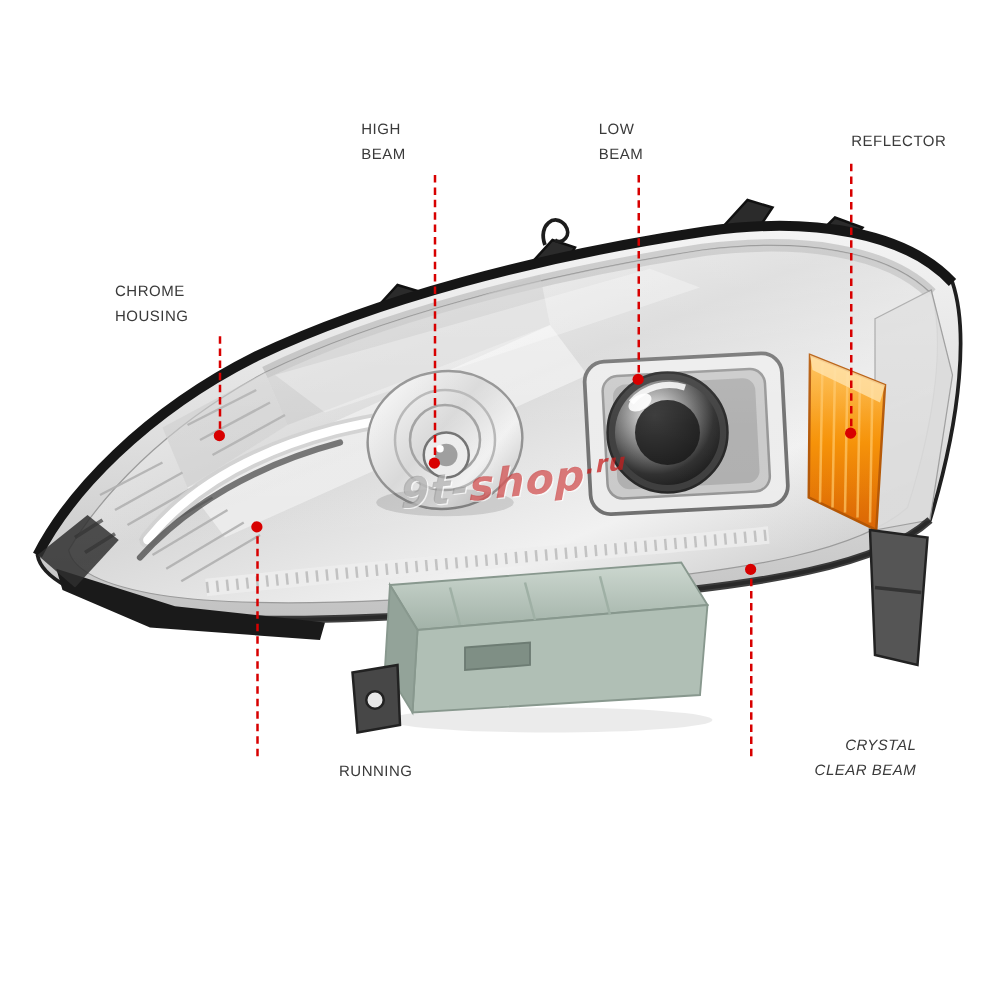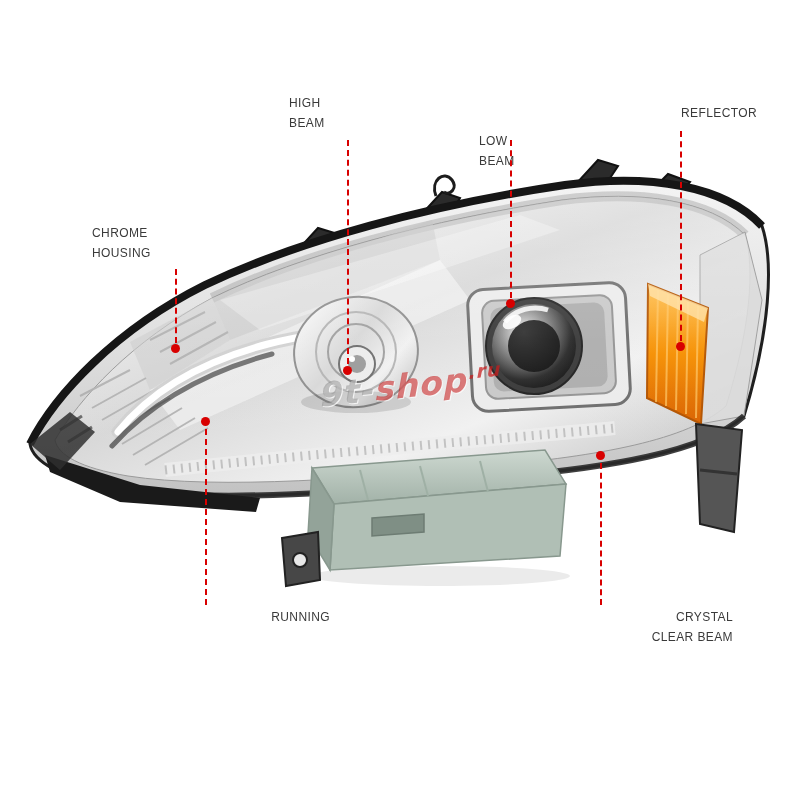--- a/index.html
+++ b/index.html
@@ -188,39 +188,39 @@
 
   <div class="watermark">
     <span class="wm-gray">9t-</span><span class="wm-red">shop</span><span class="wm-ru">.ru</span>
   </div>
 
   <div class="callout" style="left:289px;top:93px;">
     <div>HIGH</div>
     <div>BEAM</div>
   </div>
 
-  <div class="callout" style="left:479px;top:93px;margin-top:38px;">
+  <div class="callout" style="left:479px;top:93px;">
     <div>LOW</div>
     <div>BEAM</div>
   </div>
 
   <div class="callout" style="left:681px;top:103px;">
     <div>REFLECTOR</div>
   </div>
 
   <div class="callout" style="left:92px;top:223px;">
     <div>CHROME</div>
     <div>HOUSING</div>
   </div>
 
   <div class="callout center" style="left:180px;top:607px;width:150px;">
     <div>RUNNING</div>
   </div>
 
-  <div class="callout center" style="left:578px;top:607px;width:155px;">
+  <div class="callout center" style="left:578px;top:586px;width:155px;font-style:italic;">
     <div>CRYSTAL</div>
     <div>CLEAR BEAM</div>
   </div>
 
   <div class="leader" style="left:347px;top:140px;height:224px;"></div>
   <div class="dot" style="left:343px;top:366px;"></div>
 
   <div class="leader" style="left:510px;top:140px;height:158px;"></div>
   <div class="dot" style="left:506px;top:299px;"></div>
 

